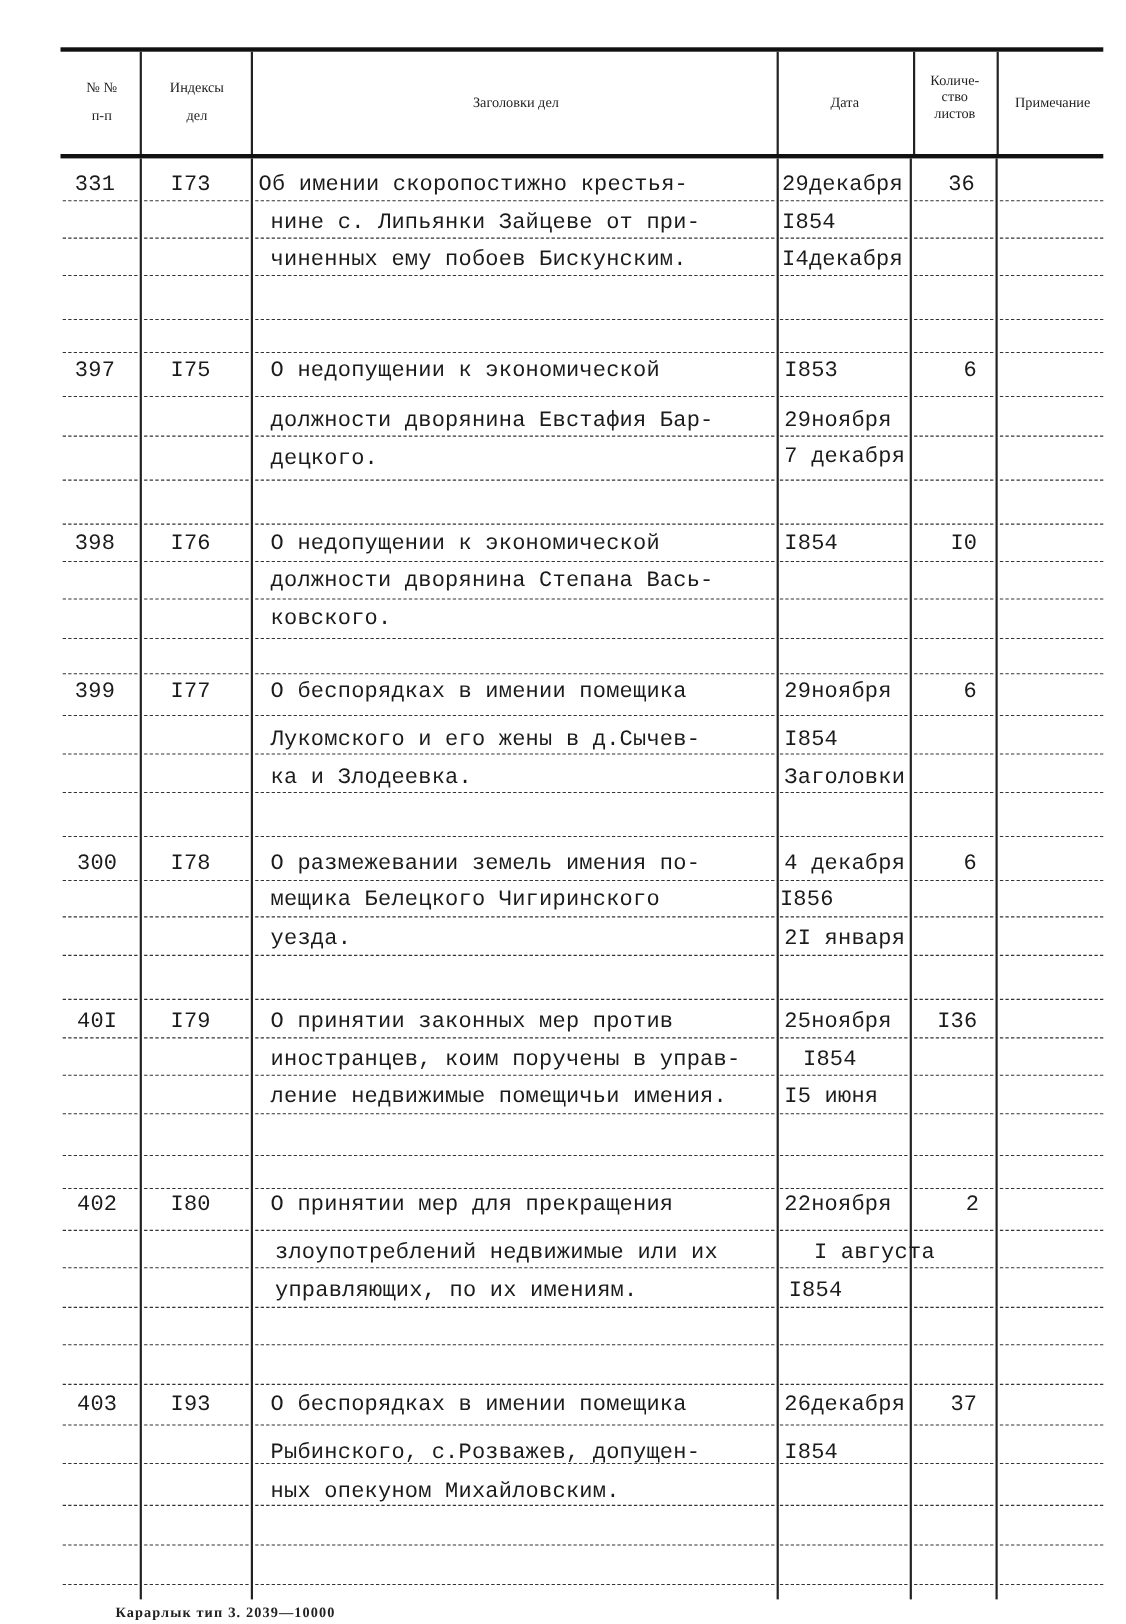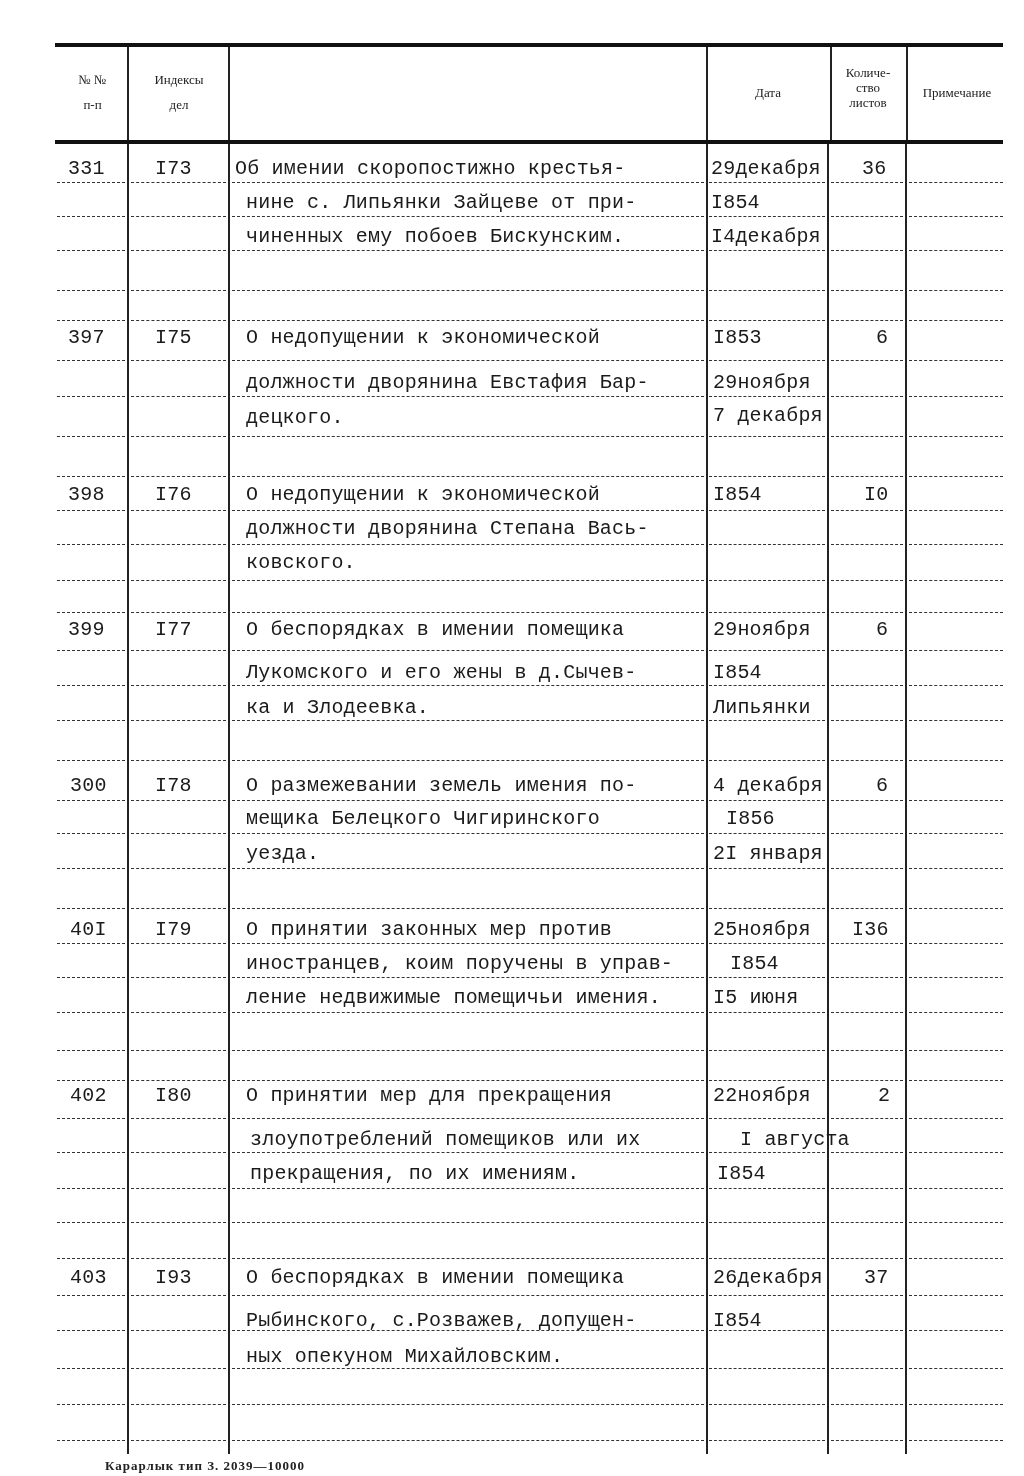--- a/index.html
+++ b/index.html
@@ -86,20 +86,21 @@
   <div class="vline vbody" style="left:905px"></div>
 
   <div class="hcell" style="left:60px;top:72px;width:65px;">
     <div>№ №</div>
     <div style="margin-top:8px">п-п</div>
   </div>
   <div class="hcell" style="left:130px;top:72px;width:98px;">
     <div>Индексы</div>
     <div style="margin-top:8px">дел</div>
   </div>
+  <div class="hcell" style="left:232px;top:85px;width:474px;">Заголовки дел</div>
   <div class="hcell" style="left:708px;top:85px;width:120px;">Дата</div>
   <div class="hcell" style="left:830px;top:66px;width:76px;line-height:1.15;">
     <div>Количе-</div>
     <div>ство</div>
     <div>листов</div>
   </div>
   <div class="hcell" style="left:907px;top:85px;width:100px;">Примечание</div>
 
   <div>
     <div class="text" style="left:68px;top:158px">331</div>
@@ -136,54 +137,54 @@
   </div>
 
   <div>
     <div class="text" style="left:68px;top:619px">399</div>
     <div class="text" style="left:155px;top:619px">I77</div>
     <div class="text" style="left:246px;top:619px">О беспорядках в имении помещика</div>
     <div class="text" style="left:246px;top:662px">Лукомского и его жены  в д.Сычев-</div>
     <div class="text" style="left:246px;top:697px">ка и Злодеевка.</div>
     <div class="text" style="left:713px;top:619px">29ноября</div>
     <div class="text" style="left:713px;top:662px">I854</div>
-    <div class="text" style="left:713px;top:697px">Липьянки</div>
+    <div class="text" style="left:713px;top:697px">Заголовки</div>
     <div class="text" style="left:876px;top:619px">6</div>
   </div>
 
   <div>
     <div class="text" style="left:70px;top:775px">300</div>
     <div class="text" style="left:155px;top:775px">I78</div>
     <div class="text" style="left:246px;top:775px">О размежевании земель имения по-</div>
     <div class="text" style="left:246px;top:808px">мещика Белецкого Чигиринского</div>
     <div class="text" style="left:246px;top:843px">уезда.</div>
     <div class="text" style="left:713px;top:775px">4 декабря</div>
-    <div class="text" style="left:726px;top:808px">I856</div>
+    <div class="text" style="left:709px;top:808px">I856</div>
     <div class="text" style="left:713px;top:843px">2I января</div>
     <div class="text" style="left:876px;top:775px">6</div>
   </div>
 
   <div>
     <div class="text" style="left:70px;top:919px">40I</div>
     <div class="text" style="left:155px;top:919px">I79</div>
     <div class="text" style="left:246px;top:919px">О принятии законных мер против</div>
     <div class="text" style="left:246px;top:953px">иностранцев, коим поручены в управ-</div>
     <div class="text" style="left:246px;top:987px">ление недвижимые помещичьи имения.</div>
     <div class="text" style="left:713px;top:919px">25ноября</div>
     <div class="text" style="left:730px;top:953px">I854</div>
     <div class="text" style="left:713px;top:987px">I5 июня</div>
     <div class="text" style="left:852px;top:919px">I36</div>
   </div>
 
   <div>
     <div class="text" style="left:70px;top:1085px">402</div>
     <div class="text" style="left:155px;top:1085px">I80</div>
     <div class="text" style="left:246px;top:1085px">О принятии мер для прекращения</div>
-    <div class="text" style="left:250px;top:1129px">злоупотреблений помещиков или их</div>
-    <div class="text" style="left:250px;top:1163px">прекращения, по их имениям.</div>
+    <div class="text" style="left:250px;top:1129px">злоупотреблений недвижимые или их</div>
+    <div class="text" style="left:250px;top:1163px">управляющих, по их имениям.</div>
     <div class="text" style="left:713px;top:1085px">22ноября</div>
     <div class="text" style="left:740px;top:1129px">I августа</div>
     <div class="text" style="left:717px;top:1163px">I854</div>
     <div class="text" style="left:878px;top:1085px">2</div>
   </div>
 
   <div>
     <div class="text" style="left:70px;top:1267px">403</div>
     <div class="text" style="left:155px;top:1267px">I93</div>
     <div class="text" style="left:246px;top:1267px">О беспорядках в имении помещика</div>

